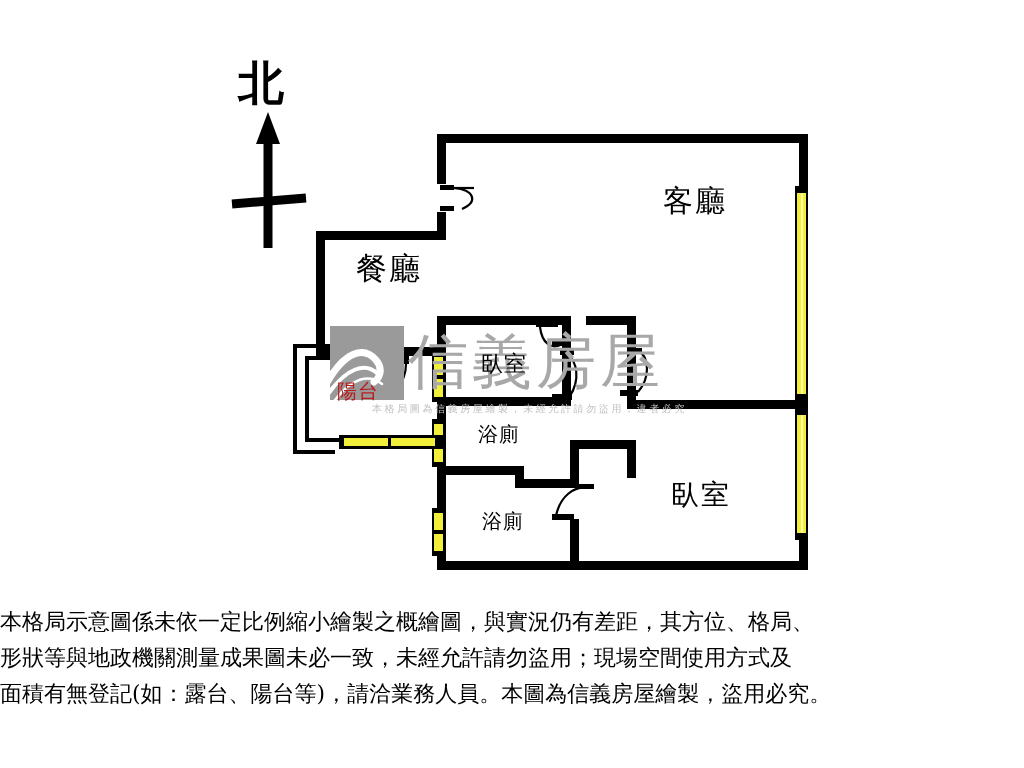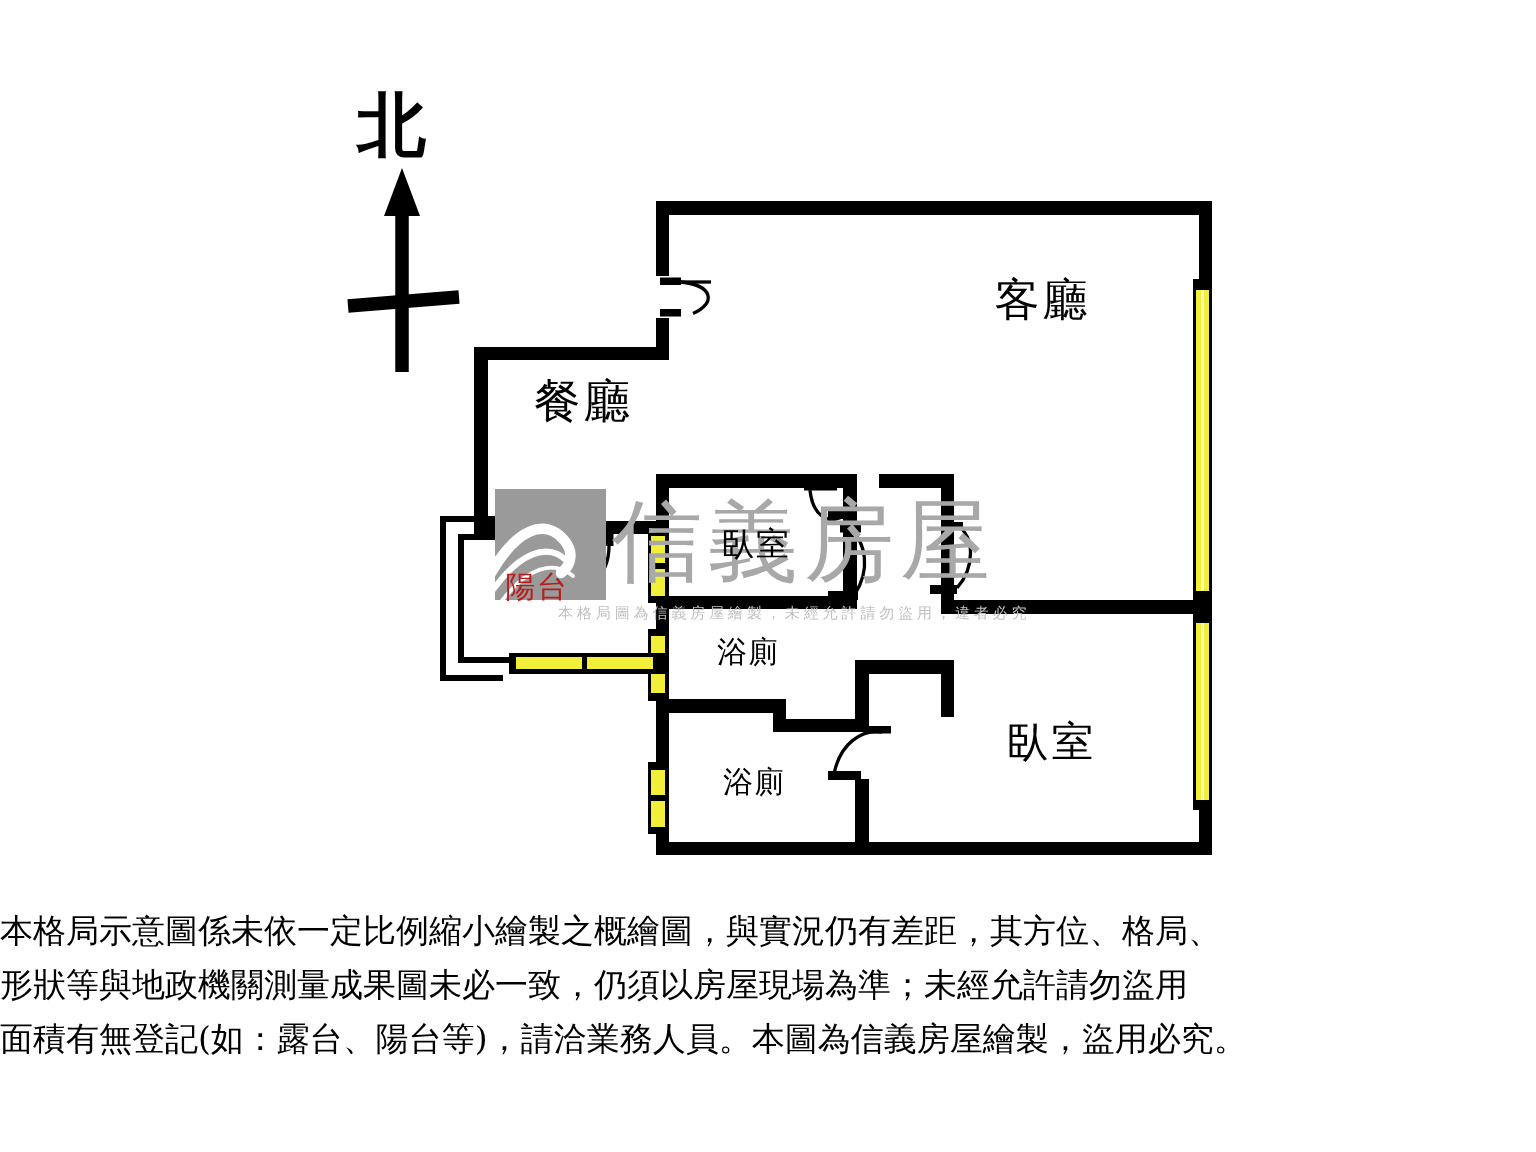--- a/index.html
+++ b/index.html
@@ -300,15 +300,15 @@
   <div class="room-label rl-bedroom1">臥室</div>
   <div class="room-label rl-bedroom2">臥室</div>
   <div class="room-label rl-bath1">浴廁</div>
   <div class="room-label rl-bath2">浴廁</div>
   <div class="room-label rl-balcony">陽台</div>
 
 </div>
 
 <div id="disclaimer">
   <span class="dl-line">本格局示意圖係未依一定比例縮小繪製之概繪圖，與實況仍有差距，其方位、格局、</span>
-  <span class="dl-line">形狀等與地政機關測量成果圖未必一致，仍須以房屋現場為準；未經允許請勿盜用</span>
+  <span class="dl-line">形狀等與地政機關測量成果圖未必一致，未經允許請勿盜用；現場空間使用方式及</span>
   <span class="dl-line">面積有無登記(如：露台、陽台等)，請洽業務人員。本圖為信義房屋繪製，盜用必究。</span>
 </div>
 
 </body></html>

